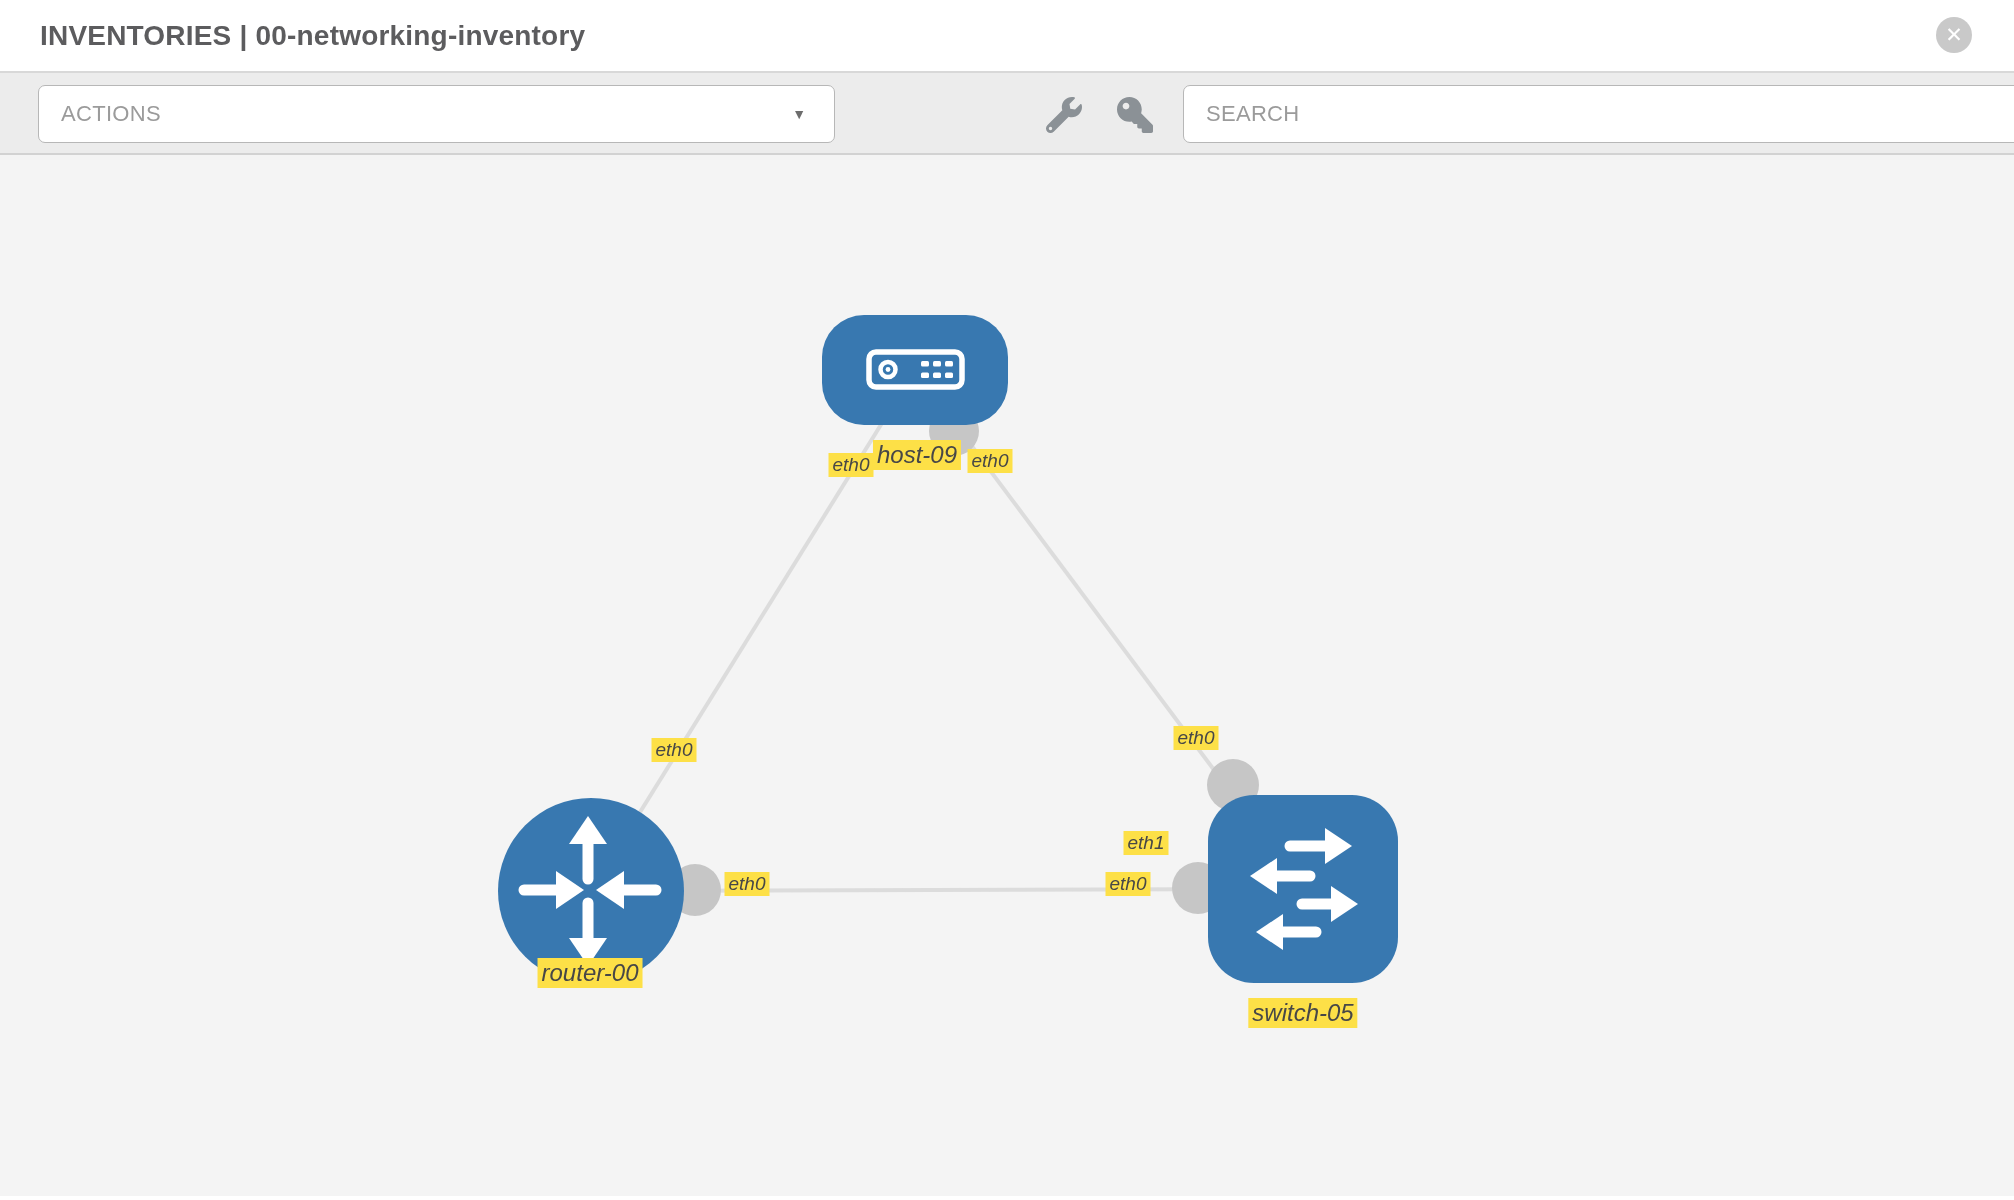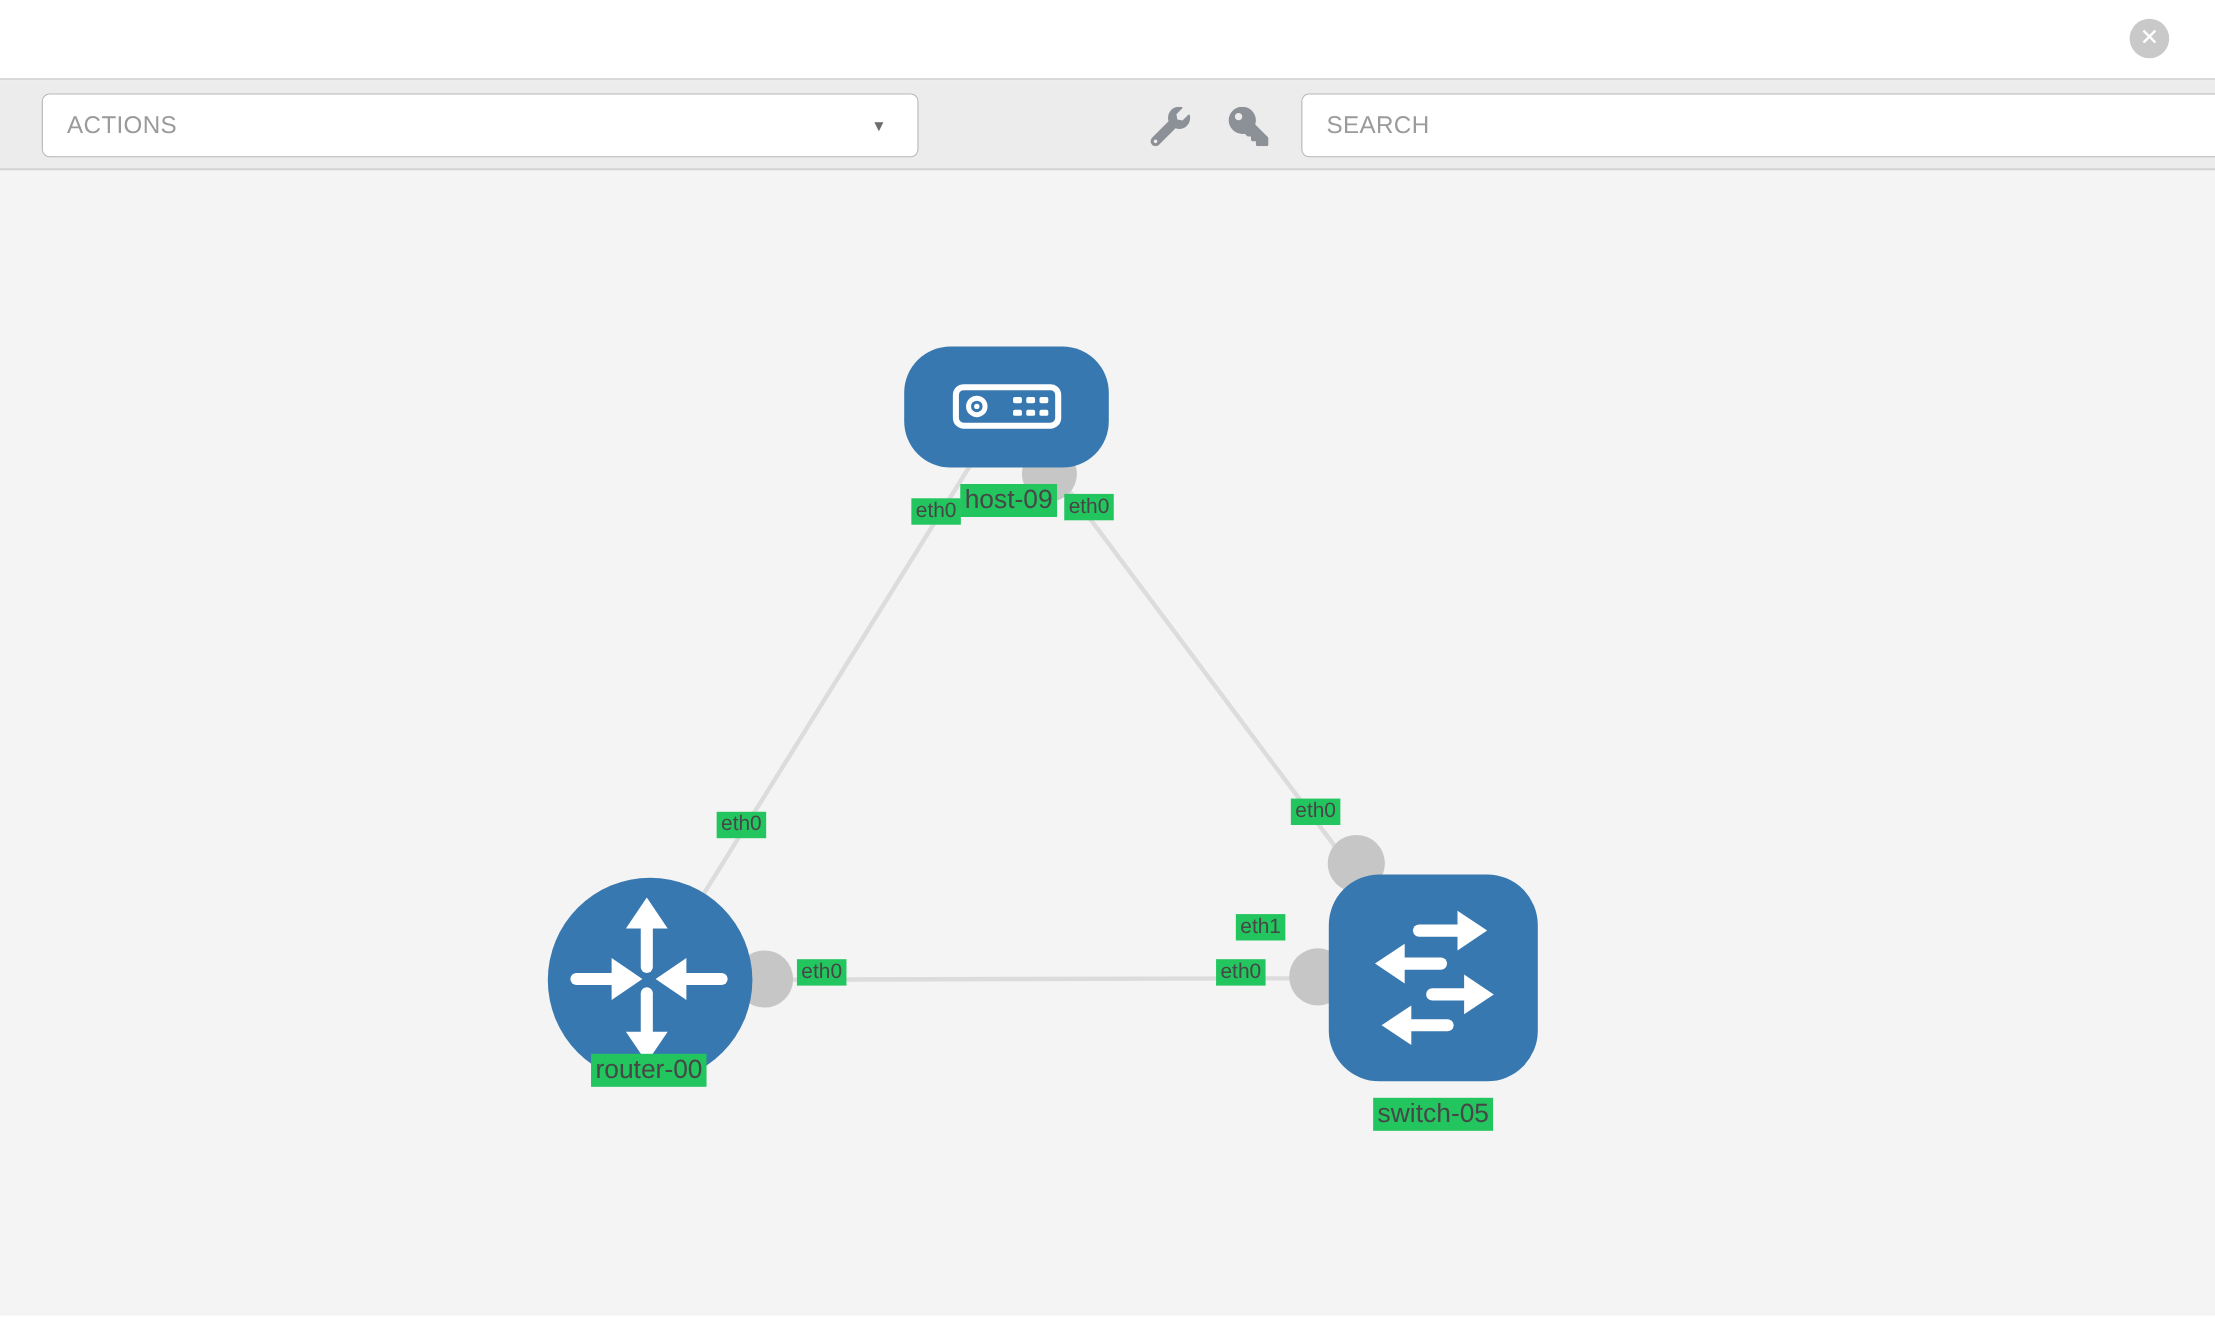--- a/index.html
+++ b/index.html
@@ -92,24 +92,25 @@
     width: 2014px;
     height: 1041px;
     background: #f4f4f4;
     overflow: hidden;
   }
   .graph-svg { position: absolute; left: 0; top: 0; }
 
   .node-label, .if-label {
     position: absolute;
     transform: translate(-50%, -50%);
-    background: #22c55e;
+    background: #fde047;
     color: #474747;
     white-space: nowrap;
     padding: 1px 4px;
+    font-style: italic;
   }
   .node-label { font-size: 24px; }
   .if-label   { font-size: 19px; }
 
   
   .zoom-panel {
     position: absolute;
     right: 0; bottom: 0;
     width: 394px; height: 117px;
     background: #ffffff;
@@ -153,20 +154,21 @@
     background: #3878b0;
     cursor: grab;
   }
 </style>
 </head>
 <body>
 
 <div class="app">
 
   <div class="header">
+    <span class="header-title">INVENTORIES | 00-networking-inventory</span>
     <div class="close-btn">
       <span>✕</span>
     </div>
   </div>
 
   <div class="toolbar">
     <div class="dropdown dd-actions">
       <span class="dd-label">ACTIONS</span>
       <span class="dd-caret">▼</span>
     </div>

